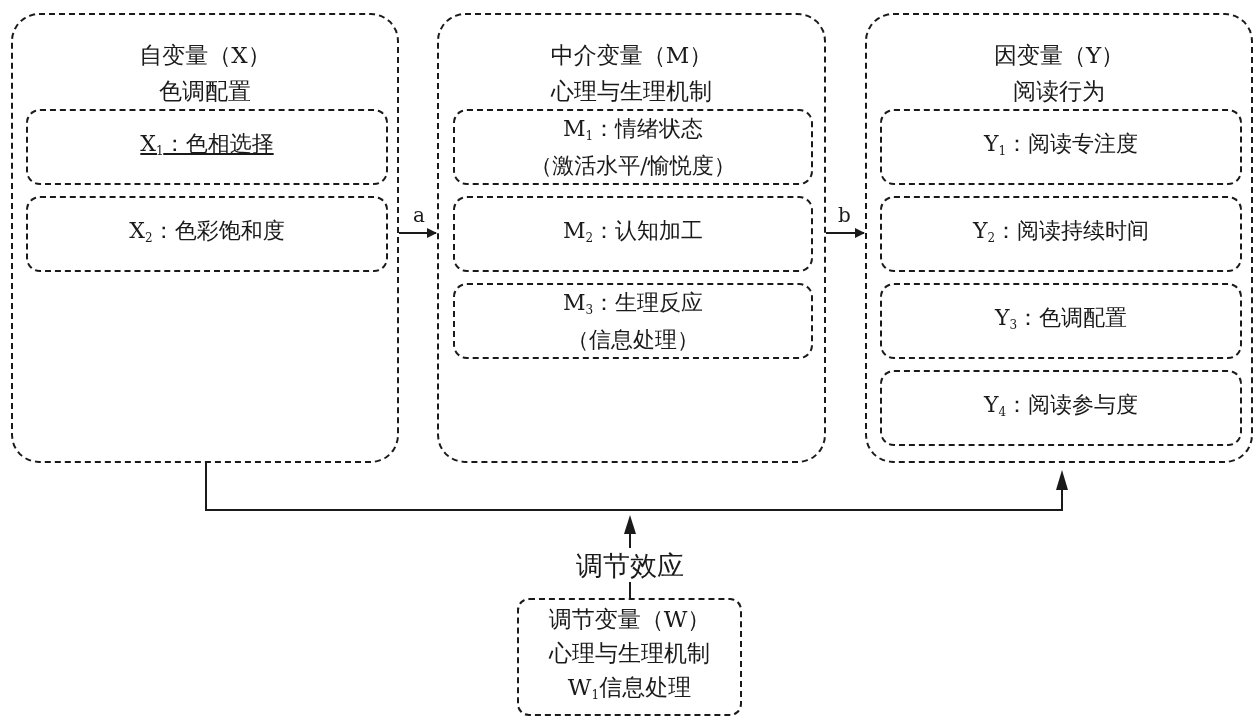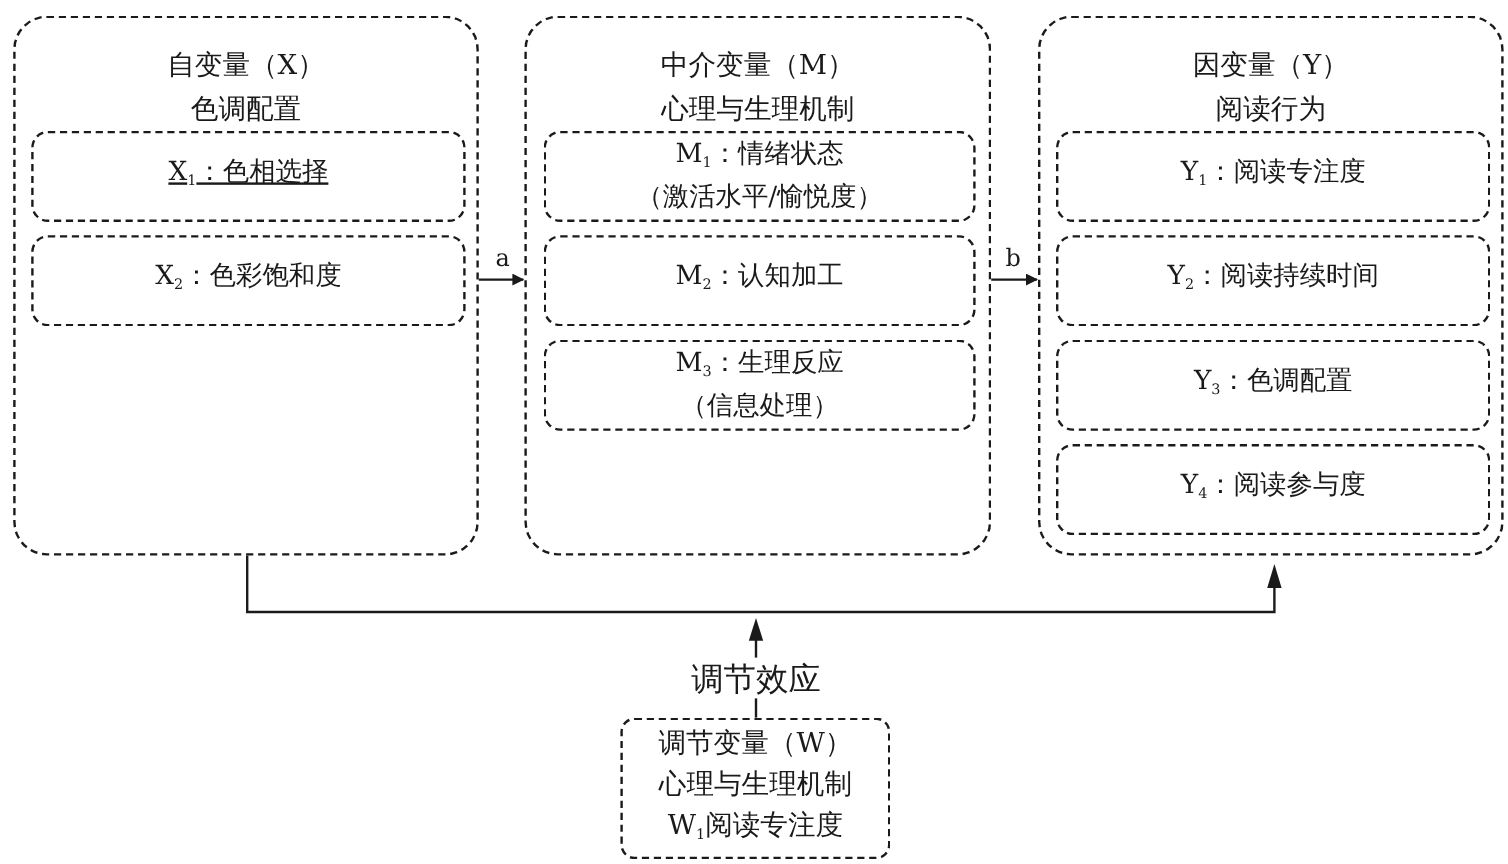--- a/index.html
+++ b/index.html
@@ -93,14 +93,14 @@
   <div class="inner" style="left:13px; top:355px; width:362px; height:76px;">
     <span class="line"><span>Y</span><sub>4</sub><span>：阅读参与度</span></span>
   </div>
 </div>
 
 <div class="mod-label" style="left:530px; top:548px;">调节效应</div>
 
 <div class="inner" style="left:517px; top:598px; width:225px; height:118px; border-radius:12px; font-size:23px; line-height:34px;">
   <span class="line">调节变量（W）</span>
   <span class="line">心理与生理机制</span>
-  <span class="line"><span>W</span><sub>1</sub><span>阅读专注度</span></span>
+  <span class="line"><span>W</span><sub>1</sub><span>信息处理</span></span>
 </div>
 
 </body></html>

